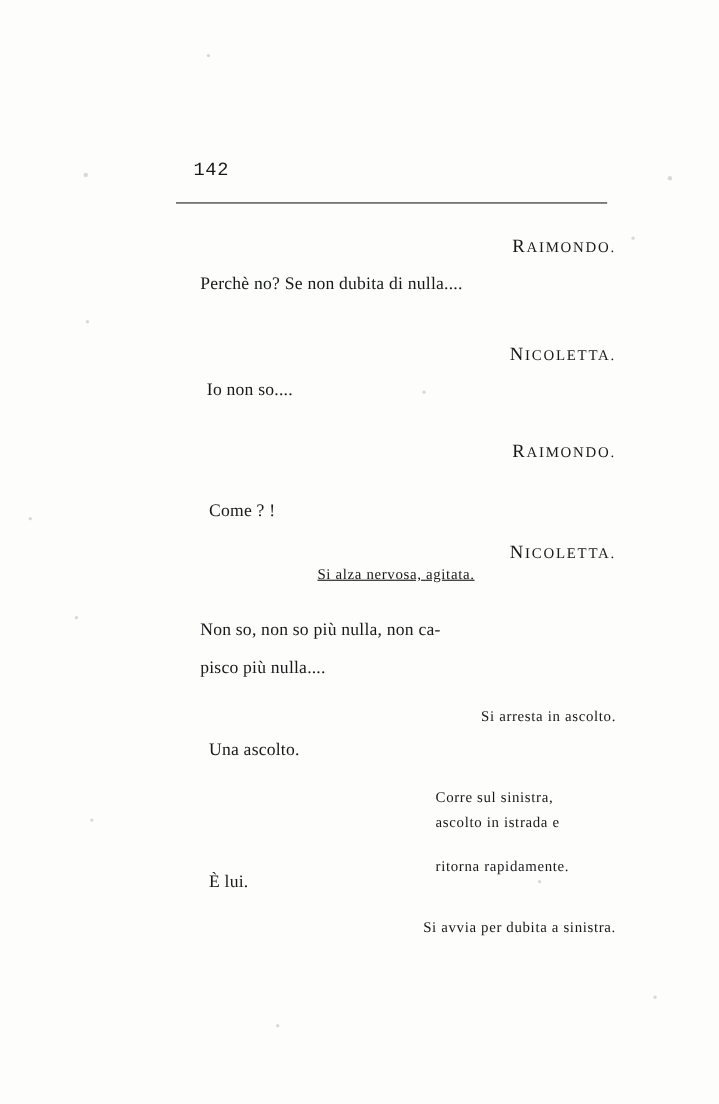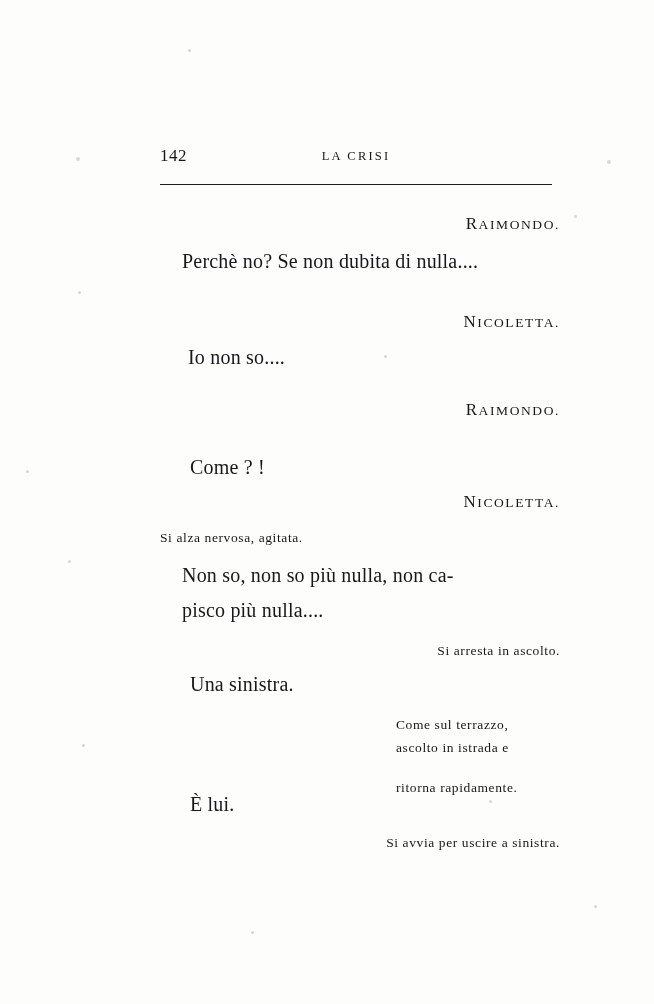--- a/index.html
+++ b/index.html
@@ -34,24 +34,25 @@
 
   .header {
     position: absolute;
     top: 146px;
     left: 160px;
     width: 392px;
     height: 20px;
   }
   .folio {
     position: absolute;
-    left: 0;
+    left: 16px;
     top: 0;
     font-size: 17px;
     letter-spacing: .5px;
+    font-family: Liberation Mono, monospace;
   }
   .running-title {
     position: absolute;
     left: 0;
     top: 3px;
     width: 392px;
     text-align: center;
     font-size: 12.5px;
     letter-spacing: 2.2px;
   }
@@ -75,80 +76,79 @@
     text-align: right;
     font-size: 13.5px;
     letter-spacing: 1.6px;
     margin: 0;
   }
   .speaker .cap {
     font-size: 17px;
   }
 
   .line {
-    font-size: 20px;
+    font-size: 16px;
     margin: 0;
     letter-spacing: .2px;
   }
 
   .stage {
     font-size: 13.5px;
     letter-spacing: .6px;
     margin: 0;
   }
 
   .blk { position: absolute; }
 </style>
 </head>
 <body>
 
 <div class="page">
 
   <div class="header">
     <div class="folio">142</div>
-    <div class="running-title">LA CRISI</div>
   </div>
 
   <div class="rule"></div>
 
   <div class="body">
 
     <div class="blk speaker" style="left:0; top:14px; width:400px;"><span class="cap">R</span>AIMONDO.</div>
 
     <div class="blk line" style="left:22px; top:50px; width:390px;">Perchè no? Se non dubita di nulla....</div>
 
     <div class="blk speaker" style="left:0; top:112px; width:400px;"><span class="cap">N</span>ICOLETTA.</div>
 
     <div class="blk line" style="left:28px; top:146px; width:390px;">Io  non  so....</div>
 
     <div class="blk speaker" style="left:0; top:200px; width:400px;"><span class="cap">R</span>AIMONDO.</div>
 
     <div class="blk line" style="left:30px; top:234px; width:390px;margin-top:22px;">Come ? !</div>
 
     <div class="blk speaker" style="left:0; top:292px; width:400px;"><span class="cap">N</span>ICOLETTA.</div>
 
-    <div class="blk stage" style="left:0; top:330px; width:400px; text-align:left;">Si alza nervosa,  agitata.</div>
+    <div class="blk stage" style="left:0; top:314px; width:400px; text-align:center;text-decoration:underline;">Si alza nervosa,  agitata.</div>
 
     <div class="blk line" style="left:22px; top:364px; width:392px;">Non  so,  non  so più nulla, non ca-</div>
 
     <div class="blk line" style="left:22px; top:399px; width:392px;">pisco  più  nulla....</div>
 
     <div class="blk stage" style="left:0; top:443px; width:400px; text-align:right;">Si  arresta in ascolto.</div>
 
-    <div class="blk line" style="left:30px; top:473px; width:392px;">Una  sinistra.</div>
+    <div class="blk line" style="left:30px; top:473px; width:392px;">Una  ascolto.</div>
 
-    <div class="blk stage" style="left:236px; top:517px; width:170px;">Come  sul  terrazzo,</div>
+    <div class="blk stage" style="left:236px; top:517px; width:170px;">Corre  sul  sinistra,</div>
 
     <div class="blk stage" style="left:236px; top:540px; width:170px;">ascolto  in  istrada  e</div>
 
     <div class="blk stage" style="left:236px; top:580px; width:175px;">ritorna  rapidamente.</div>
 
     <div class="blk line" style="left:30px; top:593px; width:392px;">È  lui.</div>
 
-    <div class="blk stage" style="left:0; top:635px; width:400px; text-align:right;">Si avvia per uscire a sinistra.</div>
+    <div class="blk stage" style="left:0; top:635px; width:400px; text-align:right;">Si avvia per dubita a sinistra.</div>
 
   </div>
 </div>
 
 <div class="speck" style="left:76px; top:157px; width:4px; height:4px;"></div>
 <div class="speck" style="left:607px; top:160px; width:4px; height:4px;"></div>
 <div class="speck" style="left:188px; top:49px; width:3px; height:3px;"></div>
 <div class="speck" style="left:574px; top:215px; width:3px; height:3px;"></div>
 <div class="speck" style="left:384px; top:355px; width:3px; height:3px;"></div>
 <div class="speck" style="left:78px; top:291px; width:3px; height:3px;"></div>

